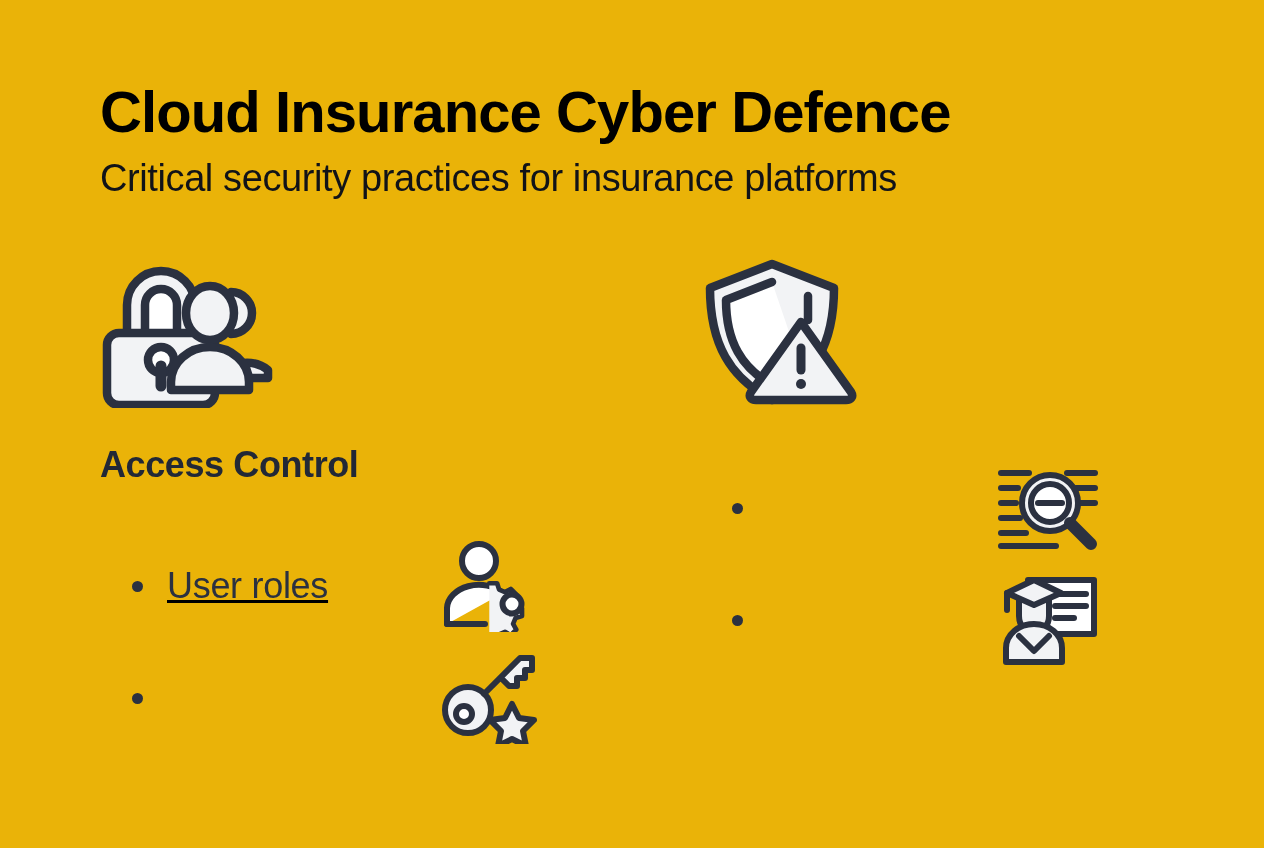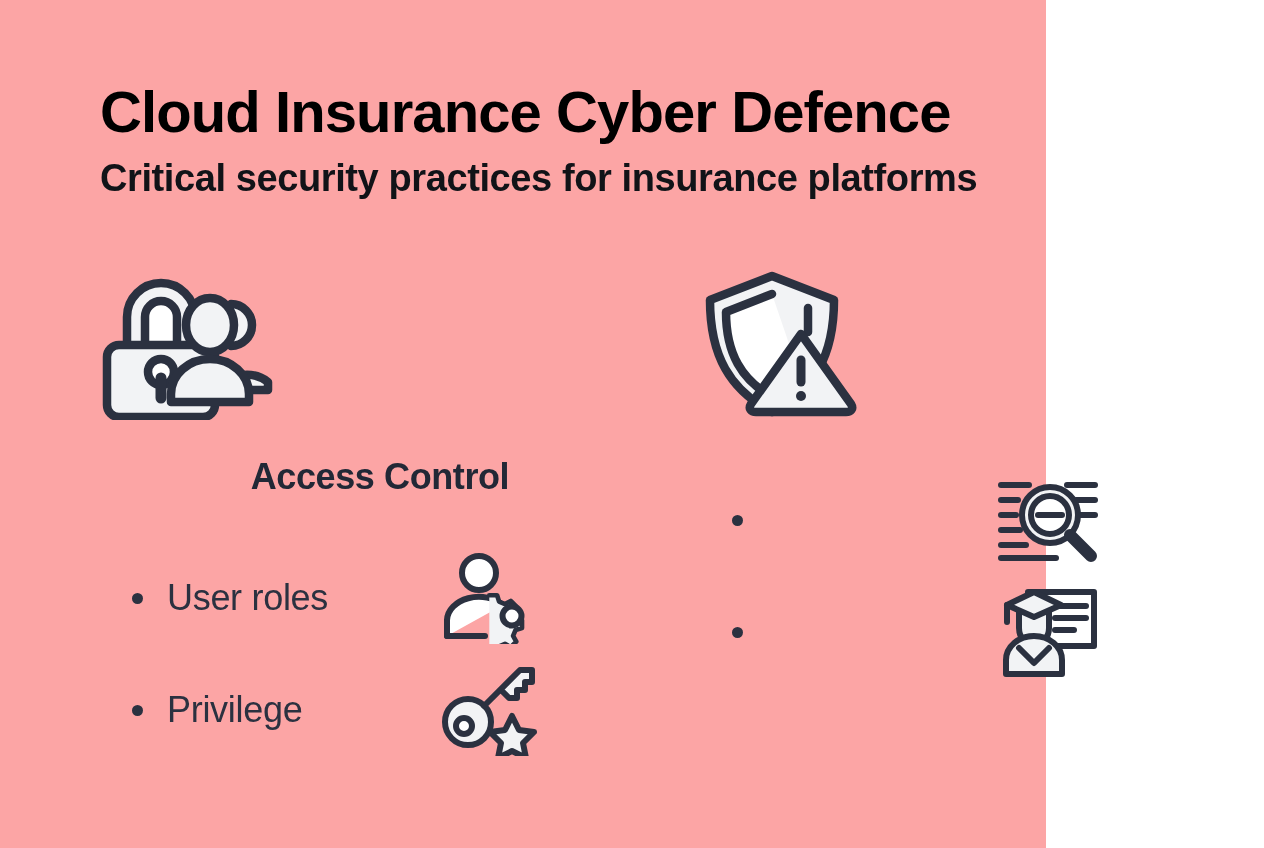--- a/index.html
+++ b/index.html
@@ -8,64 +8,63 @@
   }
   body {
     width: 1264px;
     height: 848px;
     background: #ffffff;
     font-family: "Liberation Sans", sans-serif;
     overflow: hidden;
   }
   .slide {
     position: relative;
-    width: 1046px;
+    width: 1264px;
     height: 848px;
-    background: #fca5a5;
+    background: #eab308;
   }
 
   
   .header {
     position: absolute;
     left: 100px;
     top: 82px;
     width: 1080px;
   }
   .title {
     font-size: 58px;
     font-weight: 700;
     color: #000000;
     letter-spacing: -0.9px;
     line-height: 1.04;
     margin: 0;
     white-space: nowrap;
   }
   .subtitle {
     font-size: 38px;
-    font-weight: 700;
+    font-weight: 400;
     color: #111318;
     letter-spacing: -0.4px;
     line-height: 1.1;
     margin: 16px 0 16px 0;
     white-space: nowrap;
   }
 
   
   .columns {
     position: absolute;
     left: 0;
     top: 258px;
     width: 1264px;
     height: 520px;
   }
   .column {
     position: absolute;
-    top: 12px;
+    top: 0;
     width: 560px;
-    text-align: center;
   }
   .column.left  { left: 100px; }
   .column.right { left: 700px; }
 
   .hero-icon {
     height: 150px;
     display: block;
   }
   .hero-icon svg { display: block; }
 
@@ -81,20 +80,21 @@
   .bullet-list {
     list-style: none;
     margin: 44px 0 0 0;
     padding: 0;
   }
   .bullet-item {
     position: relative;
     display: flex;
     align-items: center;
     height: 112px;
+    text-decoration: underline;
   }
   .bullet-dot {
     width: 11px;
     height: 11px;
     border-radius: 50%;
     background: #2b3140;
     flex: 0 0 auto;
     margin-left: 32px;
     margin-right: 24px;
   }
@@ -165,21 +165,20 @@
               <path d="M7 84 L45 84" fill="none"></path>
 
               <path d="M71 48 h10 l2.6 8.2 7.5 3.2 7.4-4.1 7.1 7.1 -4.1 7.4 3.2 7.5 8.2 2.6 v10 l-8.2 2.6 -3.2 7.5 4.1 7.4 -7.1 7.1 -7.4-4.1 -7.5 3.2 -2.6 8.2 h-10" fill="#f2f3f5" transform="translate(-17,-2) scale(0.78) translate(14,10)"></path>
               <circle cx="72" cy="64" r="9.5" fill="#ffffff"></circle>
             </svg>
           </span>
         </li>
 
         <li class="bullet-item">
           <span class="bullet-dot"></span>
-          <span class="bullet-label">Privilege</span>
           <span class="bullet-icon">
             <svg width="100" height="92" viewBox="0 0 100 92" fill="none" stroke="#2b3140" stroke-width="6" stroke-linecap="round" stroke-linejoin="round">
 
               <circle cx="28" cy="58" r="23" fill="#f2f3f5"></circle>
               <circle cx="24" cy="62" r="8" fill="#ffffff"></circle>
 
               <path d="M44 42 L80 6 L92 6 L92 18 L85 18 L85 26 L77 26 L77 34 L69 34 L61 26" fill="#f2f3f5"></path>
 
               <path d="M72 52 L79 66 L94 68 L83 79 L86 94 L72 87 L58 94 L61 79 L50 68 L65 66 Z" fill="#f2f3f5"></path>
             </svg>

